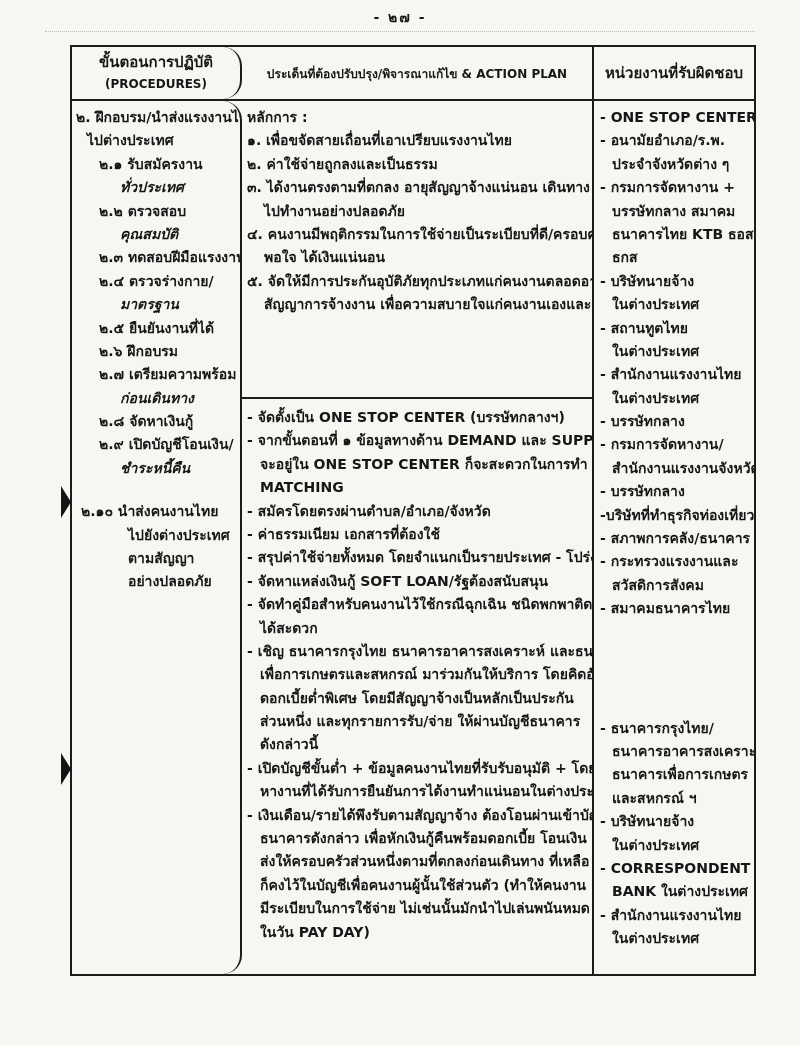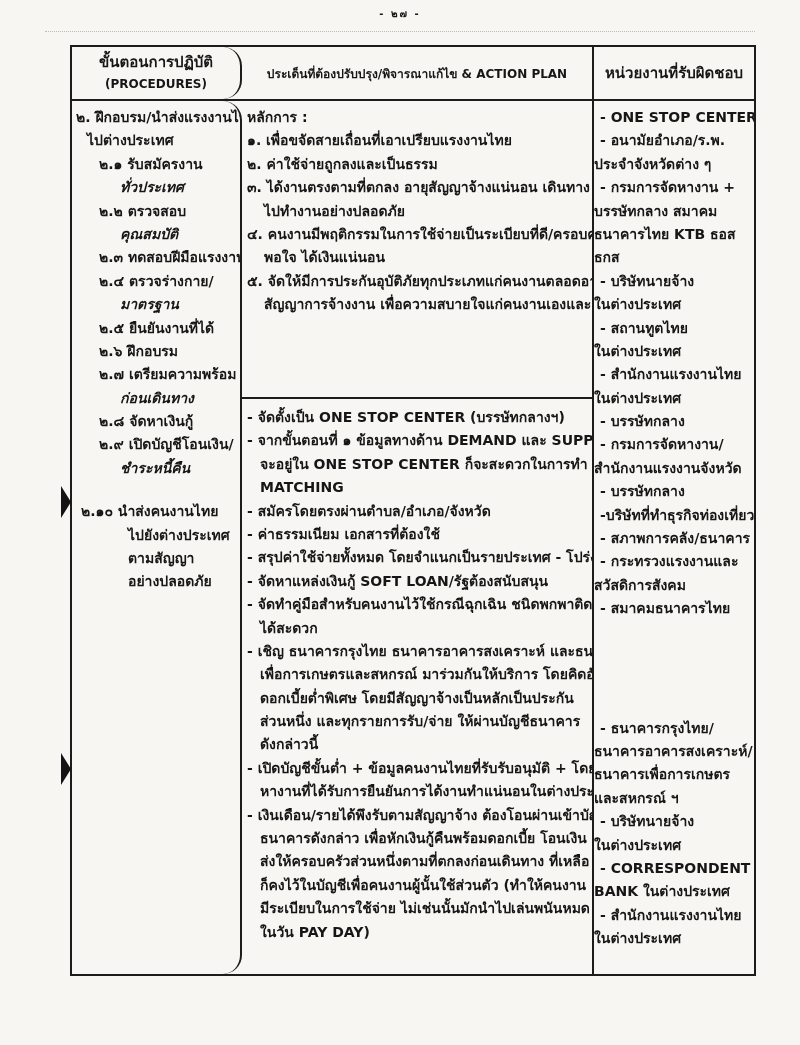--- a/index.html
+++ b/index.html
@@ -4,21 +4,21 @@
 <style>
   html,body { margin:0; padding:0; }
   .page {
     position:relative; width:800px; height:1045px;
     background:#f7f6f2; color:#161616;
     font-family:"DejaVu Sans", sans-serif;
     overflow:hidden;
   }
   .pageno {
     position:absolute; top:6px; left:0; width:800px;
-    text-align:center; font-size:10px; font-weight:bold; letter-spacing:2px;
+    text-align:center; font-size:14px; font-weight:bold; letter-spacing:2px;
   }
   .dotline {
     position:absolute; top:31px; left:45px; width:710px;
     border-top:1px dotted #bdbdb4;
   }
   .doc-table {
     position:absolute; left:70px; top:45px; width:686px; height:931px;
     border:2px solid #1c1c1c; display:flex; flex-direction:column;
     box-sizing:border-box;
   }
@@ -46,21 +46,21 @@
   
   .sec1 { height:296px; padding-top:5px; box-sizing:border-box; overflow:hidden; }
   .sec2 { border-top:2px solid #1c1c1c; padding-top:7px; overflow:hidden; }
   .p0 { padding-left:5px; }
   .pc { padding-left:22px; }
   .b0 { padding-left:5px; }
   .bc { padding-left:18px; }
   .bold { font-weight:bold; }
   
   .a0 { padding-left:6px; }
-  .ac { padding-left:0; }
+  .ac { padding-left:18px; }
   .agencies-bottom { margin-top:96px; }
   
   .mark {
     position:absolute; width:10px; height:32px; background:#141414;
     clip-path:polygon(0 0, 100% 50%, 0 100%);
   }
   .mark-1 { left:61px; top:486px; }
   .mark-2 { left:61px; top:753px; }
 </style>
 </head>

